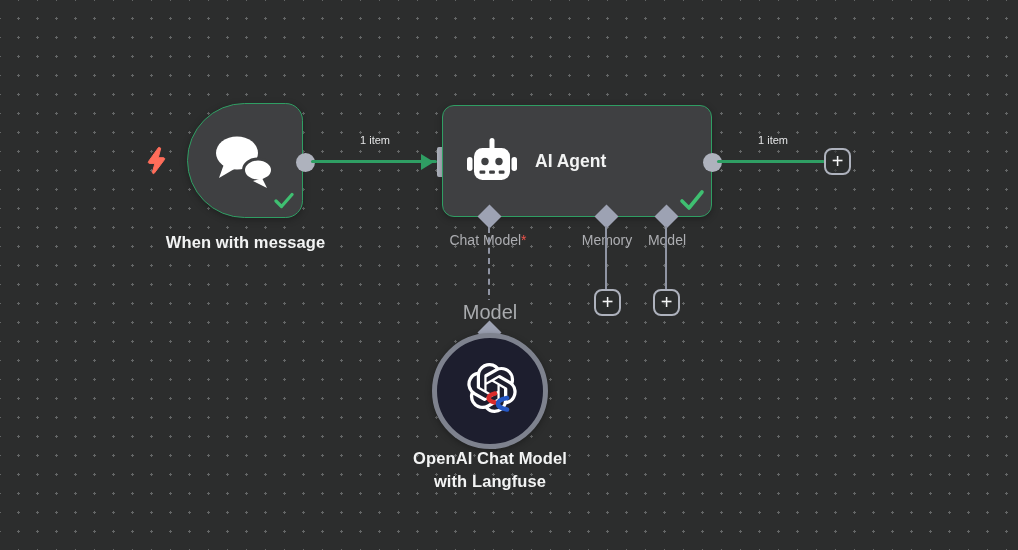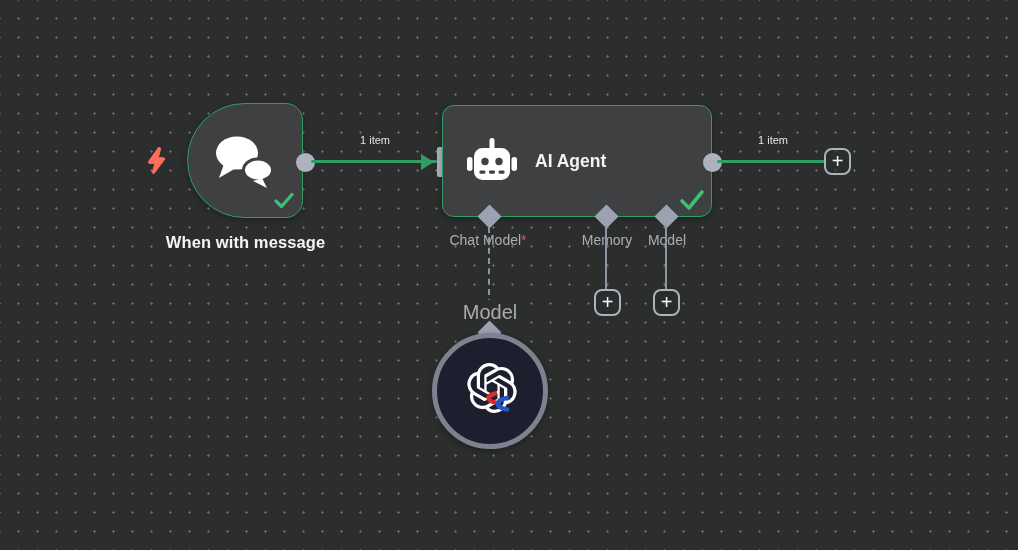--- a/index.html
+++ b/index.html
@@ -144,14 +144,18 @@
         <path fill="#ffffff" d="M22.2819 9.8211a5.9847 5.9847 0 0 0-.5157-4.9108 6.0462 6.0462 0 0 0-6.5098-2.9A6.0651 6.0651 0 0 0 4.9807 4.1818a5.9847 5.9847 0 0 0-3.9977 2.9 6.0462 6.0462 0 0 0 .7427 7.0966 5.98 5.98 0 0 0 .511 4.9107 6.051 6.051 0 0 0 6.5146 2.9001A5.9847 5.9847 0 0 0 13.2599 24a6.0557 6.0557 0 0 0 5.7718-4.2058 5.9894 5.9894 0 0 0 3.9977-2.9001 6.0557 6.0557 0 0 0-.7475-7.073zM13.2599 22.4327a4.4755 4.4755 0 0 1-2.8764-1.0408l.1419-.0804 4.7783-2.7582a.7948.7948 0 0 0 .3927-.6813v-6.7369l2.02 1.1686a.071.071 0 0 1 .038.0615v5.5826a4.504 4.504 0 0 1-4.4945 4.4849zm-9.6607-4.1254a4.4708 4.4708 0 0 1-.5346-3.0137l.142.0852 4.783 2.7582a.7712.7712 0 0 0 .7806 0l5.8428-3.3685v2.3324a.0804.0804 0 0 1-.0332.0615L9.74 19.9502a4.4992 4.4992 0 0 1-6.1408-1.6429zM2.3408 7.8956a4.485 4.485 0 0 1 2.3655-1.9728V11.6a.7664.7664 0 0 0 .3879.6765l5.8144 3.3543-2.0201 1.1685a.0757.0757 0 0 1-.071 0l-4.8303-2.7865A4.504 4.504 0 0 1 2.3408 7.8956zm16.5963 3.8558L13.1038 8.364 15.1192 7.2a.0757.0757 0 0 1 .071 0l4.8303 2.7913a4.4944 4.4944 0 0 1-.6765 8.1042v-5.6772a.79.79 0 0 0-.407-.667zm2.0107-3.0231l-.142-.0852-4.7735-2.7818a.7759.7759 0 0 0-.7854 0L9.409 9.2297V6.8974a.0662.0662 0 0 1 .0284-.0615l4.8303-2.7866a4.4992 4.4992 0 0 1 6.6802 4.66zM8.3065 12.863l-2.02-1.1638a.0804.0804 0 0 1-.038-.0567V6.0742a4.4992 4.4992 0 0 1 7.3757-3.4537l-.142.0805L8.704 5.459a.7948.7948 0 0 0-.3927.6813zm1.0976-2.3654l2.602-1.4998 2.6069 1.4998v2.9994l-2.5974 1.4997-2.6067-1.4997z"></path>
       </svg>
     </span>
     <span class="icon" style="left:44px;top:53px;width:32px;height:21px;">
       <svg width="32" height="21" viewBox="0 0 32 21">
         <path d="M14 2.5 C5.5 4.5 5.5 9.5 14 11.5" fill="none" stroke="#d92b2b" stroke-width="4.6" stroke-linecap="round"></path>
         <path d="M26 7 C14 9 14 16.5 26 18.5" fill="none" stroke="#2457c5" stroke-width="4.6" stroke-linecap="round"></path>
       </svg>
     </span>
   </div>
+  <div class="node-title" style="left:375px;top:447px;width:230px;line-height:23px;">
+    <div>OpenAI Chat Model</div>
+    <div>with Langfuse</div>
+  </div>
 
 </div>
 
 </body></html>

